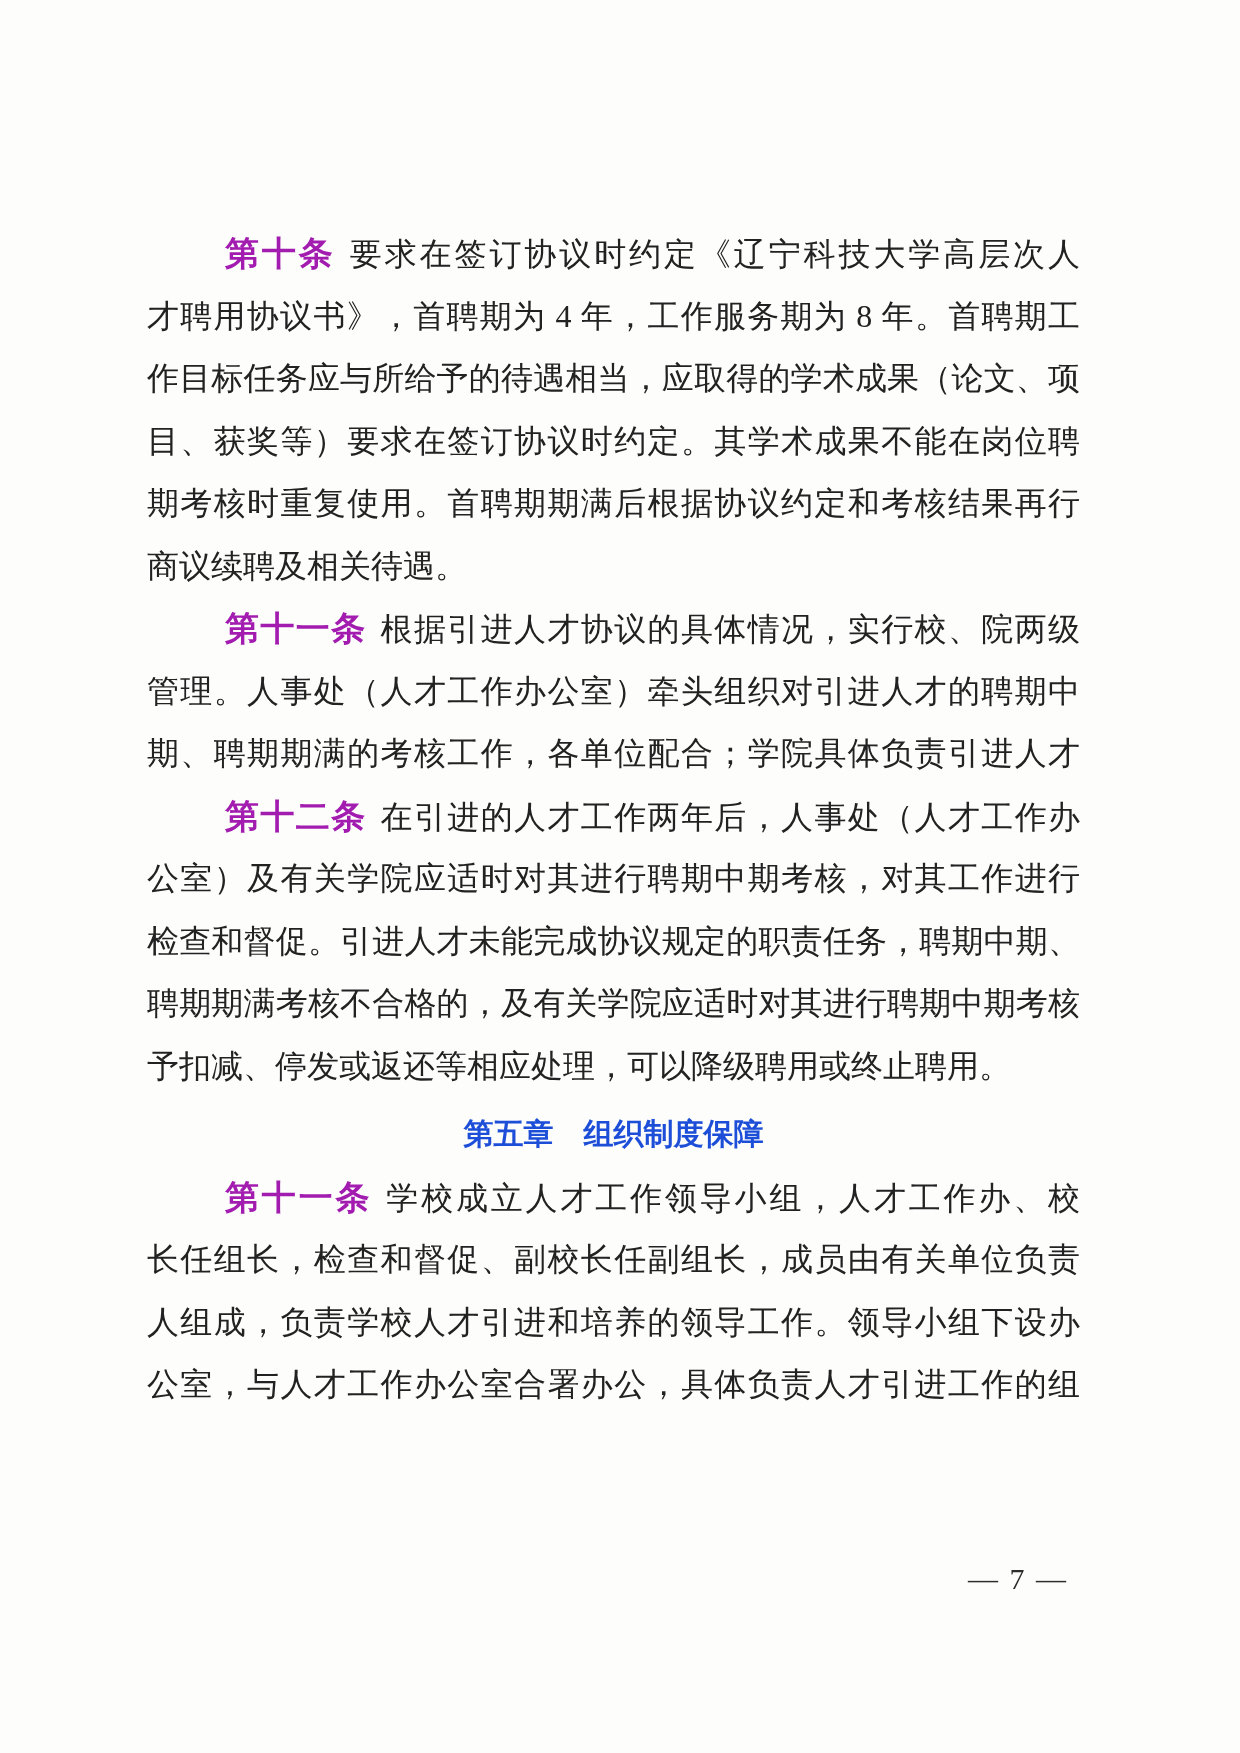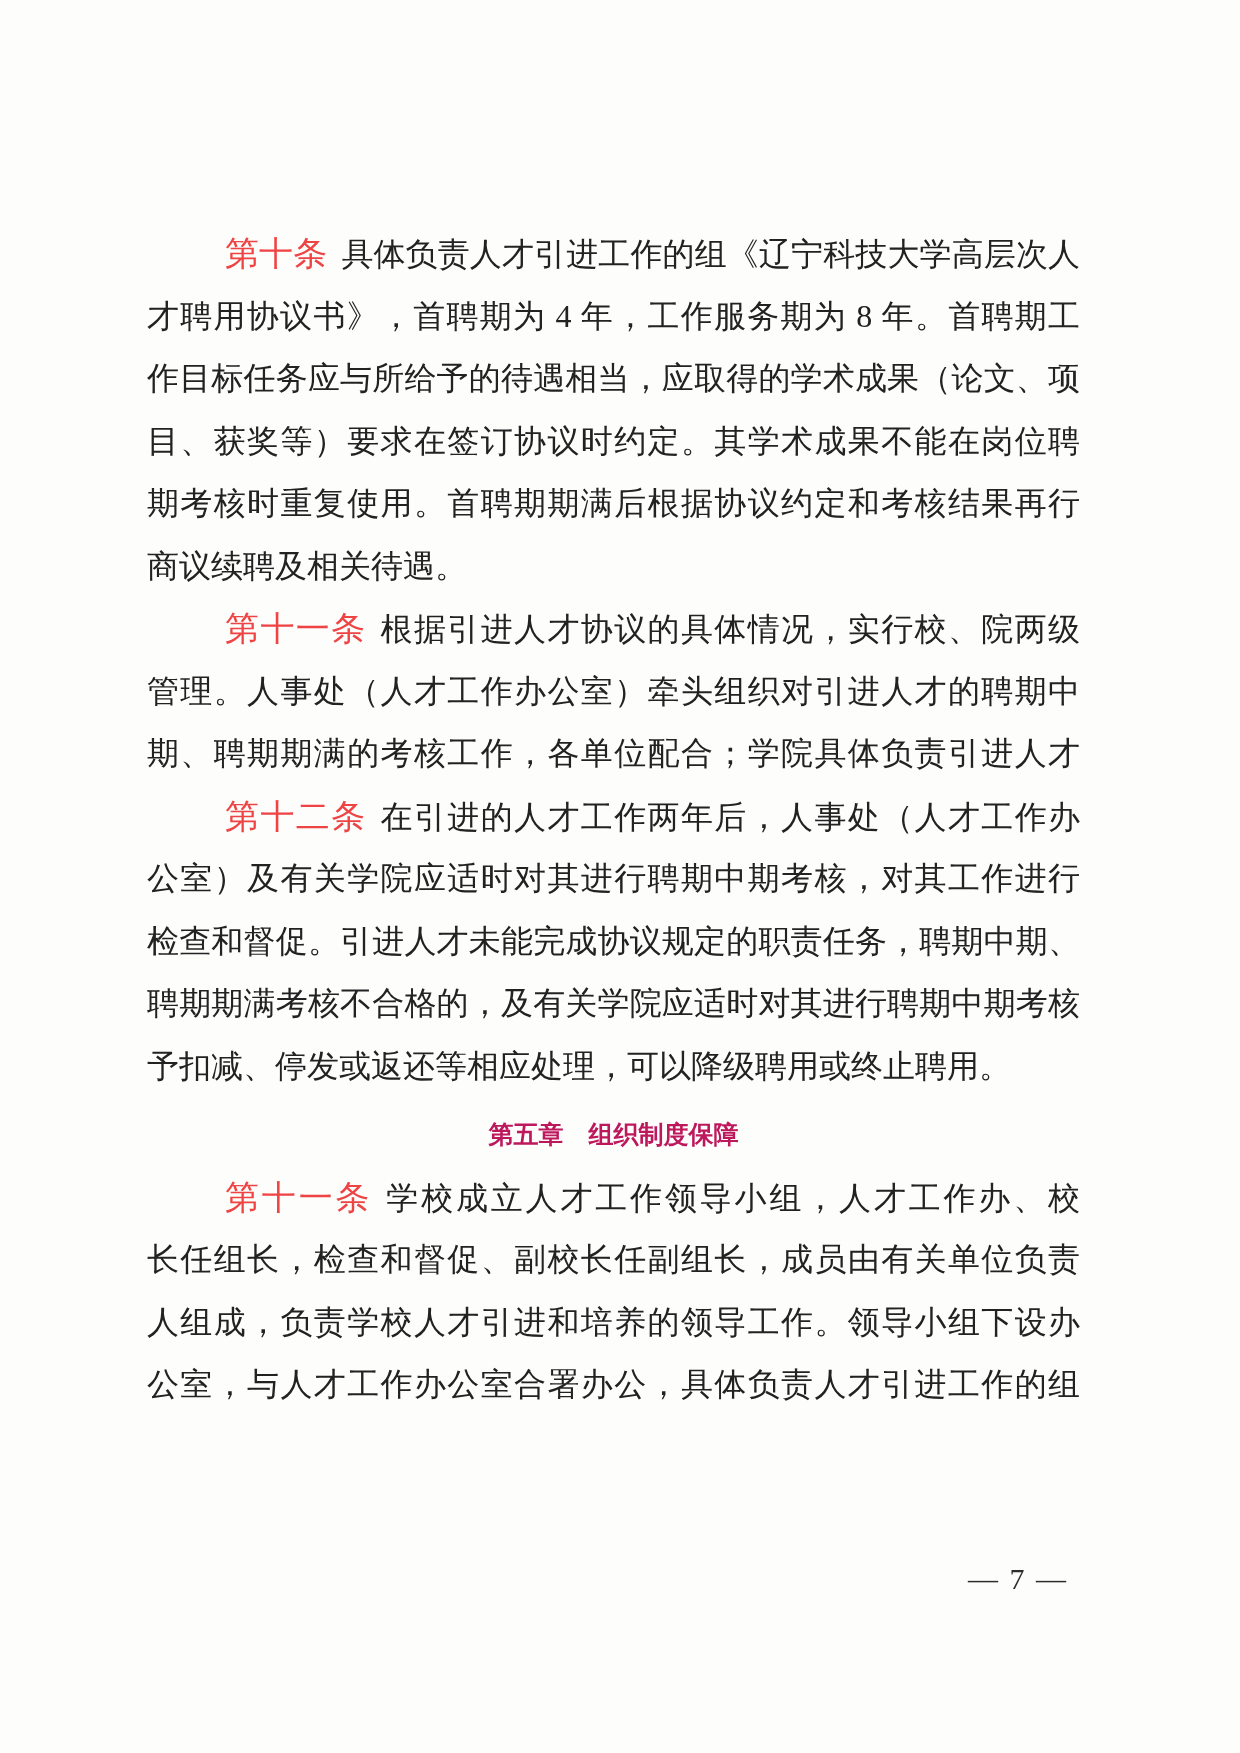--- a/index.html
+++ b/index.html
@@ -33,54 +33,54 @@
   }
   .line.end {
     text-align-last: auto;
     white-space: normal;
   }
   .line.first {
     padding-left: 78px;
   }
   .article-label {
     font-family: "Liberation Sans", "DejaVu Sans", sans-serif;
-    font-weight: 400;
+    font-weight: 700;
     font-size: 34px;
     margin-right: 14px;
-    color: #ef4444;
+    color: #a21caf;
   }
   .chapter-heading {
     font-family: "Liberation Sans", "DejaVu Sans", sans-serif;
     font-weight: 700;
-    font-size: 25px;
+    font-size: 30px;
     line-height: 62.5px;
     height: 62.5px;
     margin-top: 6px;
-    color: #be185d;
+    color: #1d4ed8;
     text-align: center;
     text-align-last: center;
   }
   .page-number {
     position: absolute;
     top: 1562px;
     right: 172px;
     font-size: 30px;
     color: #2d2d2d;
     letter-spacing: 2px;
     white-space: nowrap;
   }
 </style>
 </head>
 <body>
 
 <div class="doc-page">
   <div class="text-column">
 
     <div>
-      <div class="line first"><span class="article-label">第十条</span><span>具体负责人才引进工作的组《辽宁科技大学高层次人</span></div>
+      <div class="line first"><span class="article-label">第十条</span><span>要求在签订协议时约定《辽宁科技大学高层次人</span></div>
       <div class="line">才聘用协议书》，首聘期为 4 年，工作服务期为 8 年。首聘期工</div>
       <div class="line">作目标任务应与所给予的待遇相当，应取得的学术成果（论文、项</div>
       <div class="line">目、获奖等）要求在签订协议时约定。其学术成果不能在岗位聘</div>
       <div class="line">期考核时重复使用。首聘期期满后根据协议约定和考核结果再行</div>
       <div class="line end">商议续聘及相关待遇。</div>
     </div>
 
     <div>
       <div class="line first"><span class="article-label">第十一条</span><span>根据引进人才协议的具体情况，实行校、院两级</span></div>
       <div class="line">管理。人事处（人才工作办公室）牵头组织对引进人才的聘期中</div>

